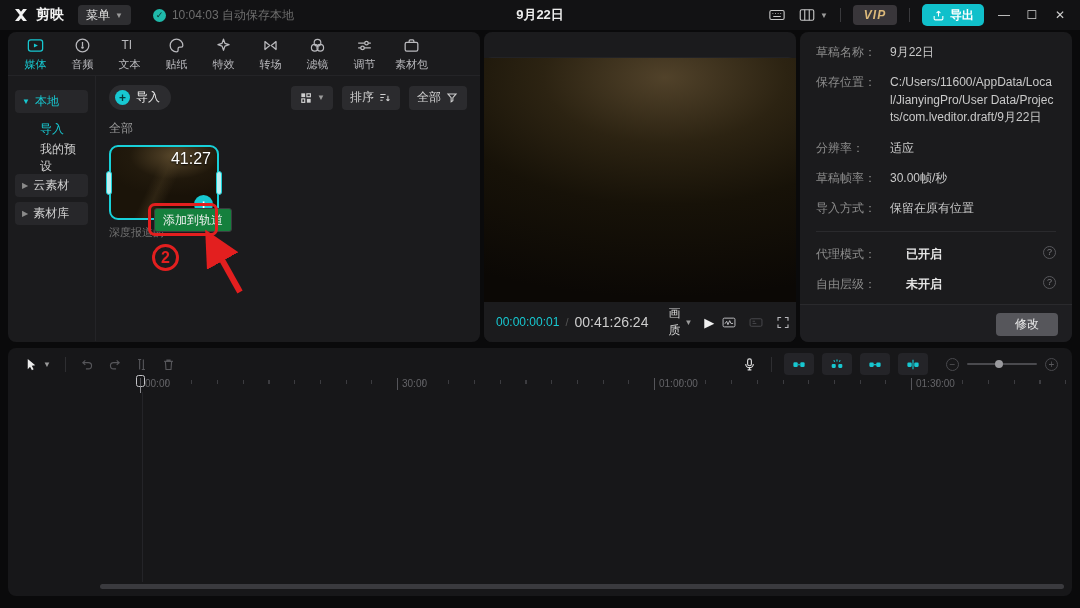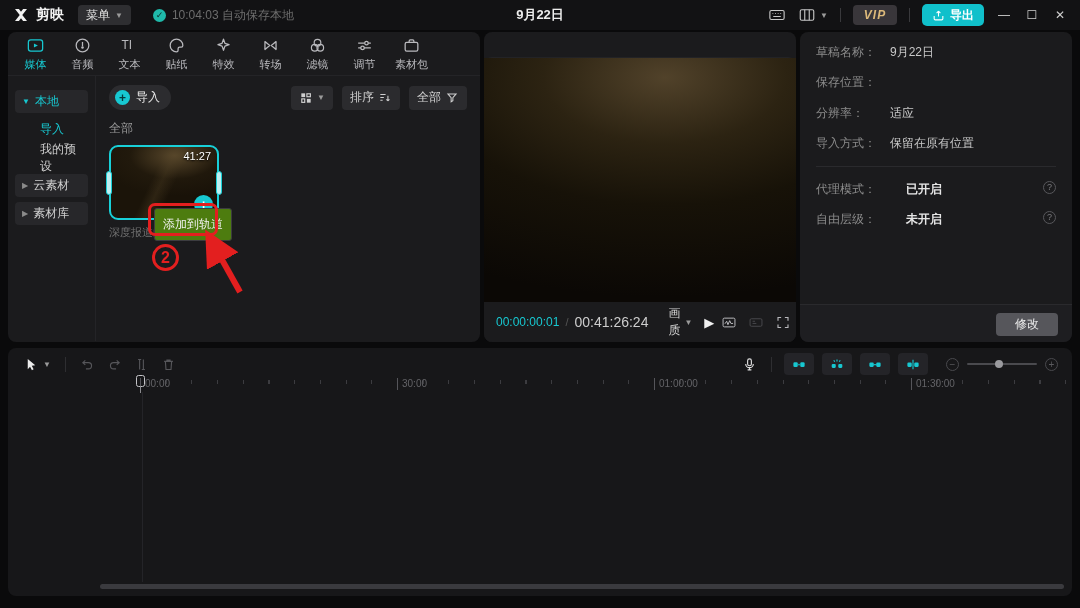--- a/index.html
+++ b/index.html
@@ -58,29 +58,29 @@
   .import-btn{height:25px;background:#2c2c2f;border-radius:13px;display:flex;align-items:center;gap:6px;padding:0 11px 0 6px;font-size:12px;color:#ececec;}
   .plus-dot{width:15px;height:15px;border-radius:50%;background:var(--accent);color:#063a3d;font-size:12px;font-weight:bold;display:flex;align-items:center;justify-content:center;line-height:0;}
   .mini-btn{height:24px;background:#2b2b2e;border-radius:4px;display:flex;align-items:center;gap:4px;padding:0 8px;font-size:12px;color:#d5d5d5;}
   .mini-btn svg{width:14px;height:14px;color:#cfcfcf;}
   .toolbar-right{margin-left:auto;display:flex;align-items:center;gap:9px;}
   .section-label{margin-top:10px;font-size:12px;color:#9b9b9b;}
 
   .clip-card{position:relative;margin-top:8px;width:110px;height:75px;border:2px solid #18d0d8;border-radius:9px;
     background:radial-gradient(120% 95% at 60% 12%, #57462a 0%, #33281545 35%, transparent 60%),
                linear-gradient(115deg,#1b1409 40%, #2e2413 48%, #191208 58%),#14100a;}
-  .clip-duration{position:absolute;top:3px;right:6px;font-size:11px;color:#fff;text-shadow:0 1px 2px #000;}
+  .clip-duration{position:absolute;top:3px;right:6px;font-size:16px;color:#fff;text-shadow:0 1px 2px #000;}
   .clip-add{position:absolute;right:4px;bottom:4px;width:19px;height:19px;border-radius:50%;background:var(--accent);color:#fff;font-size:14px;font-weight:bold;display:flex;align-items:center;justify-content:center;line-height:0;box-shadow:0 1px 3px rgba(0,0,0,.5);}
   .clip-handle{position:absolute;top:50%;transform:translateY(-50%);width:6px;height:24px;background:#bfeff1;border:1px solid #18d0d8;border-radius:3px;}
   .clip-handle.left{left:-5px;}
   .clip-handle.right{right:-5px;}
   .clip-name{margin-top:5px;width:110px;font-size:11px;color:#707070;white-space:nowrap;overflow:hidden;}
 
   
-  .track-tooltip{position:absolute;left:154px;top:208px;height:33px;background:#4d7c0f;border:1px solid #3c3c40;border-radius:3px;display:flex;align-items:center;padding:0 8px;font-size:12px;color:#f2f2f2;z-index:30;}
+  .track-tooltip{position:absolute;left:154px;top:208px;height:24px;background:#15803d;border:1px solid #3c3c40;border-radius:3px;display:flex;align-items:center;padding:0 8px;font-size:12px;color:#f2f2f2;z-index:30;}
   .annotations{position:absolute;inset:0;z-index:40;pointer-events:none;}
   .anno-box{position:absolute;left:148px;top:203px;width:70px;height:33px;border:3px solid var(--annotation_red);border-radius:7px;}
   .anno-circle{position:absolute;left:152px;top:244px;width:27px;height:27px;border:3px solid var(--annotation_red);border-radius:50%;display:flex;align-items:center;justify-content:center;font-size:16px;font-weight:bold;color:var(--annotation_red);}
   .anno-arrow{position:absolute;left:198px;top:228px;}
 
   
   .preview-header{height:26px;background:#232326;border-radius:8px 8px 0 0;display:flex;align-items:center;gap:7px;padding:0 27px;font-size:12px;color:#e2e2e2;margin-top:25px;}
   .status-dot{width:6px;height:6px;border-radius:50%;background:#c8a143;}
   .preview-video{position:absolute;left:0;right:0;top:26px;bottom:40px;background:#000;}
   .video-img{position:absolute;inset:0;
@@ -354,24 +354,29 @@
   </section>
 
   <section class="panel draft-panel">
     <div class="draft-rows">
       <div class="draft-row">
         <span class="draft-label">草稿名称：</span>
         <span class="draft-value">9月22日</span>
       </div>
       <div class="draft-row">
         <span class="draft-label">保存位置：</span>
+        <span class="draft-value">C:/Users/11600/AppData/Local/JianyingPro/User Data/Projects/com.lveditor.draft/9月22日</span>
       </div>
       <div class="draft-row">
         <span class="draft-label">分辨率：</span>
         <span class="draft-value">适应</span>
+      </div>
+      <div class="draft-row">
+        <span class="draft-label">草稿帧率：</span>
+        <span class="draft-value">30.00帧/秒</span>
       </div>
       <div class="draft-row">
         <span class="draft-label">导入方式：</span>
         <span class="draft-value">保留在原有位置</span>
       </div>
       <div class="draft-divider"></div>
       <div class="draft-row toggle-row">
         <span class="draft-label">代理模式：</span>
         <span class="draft-value">已开启</span>
         <span class="help-circle">?</span>

